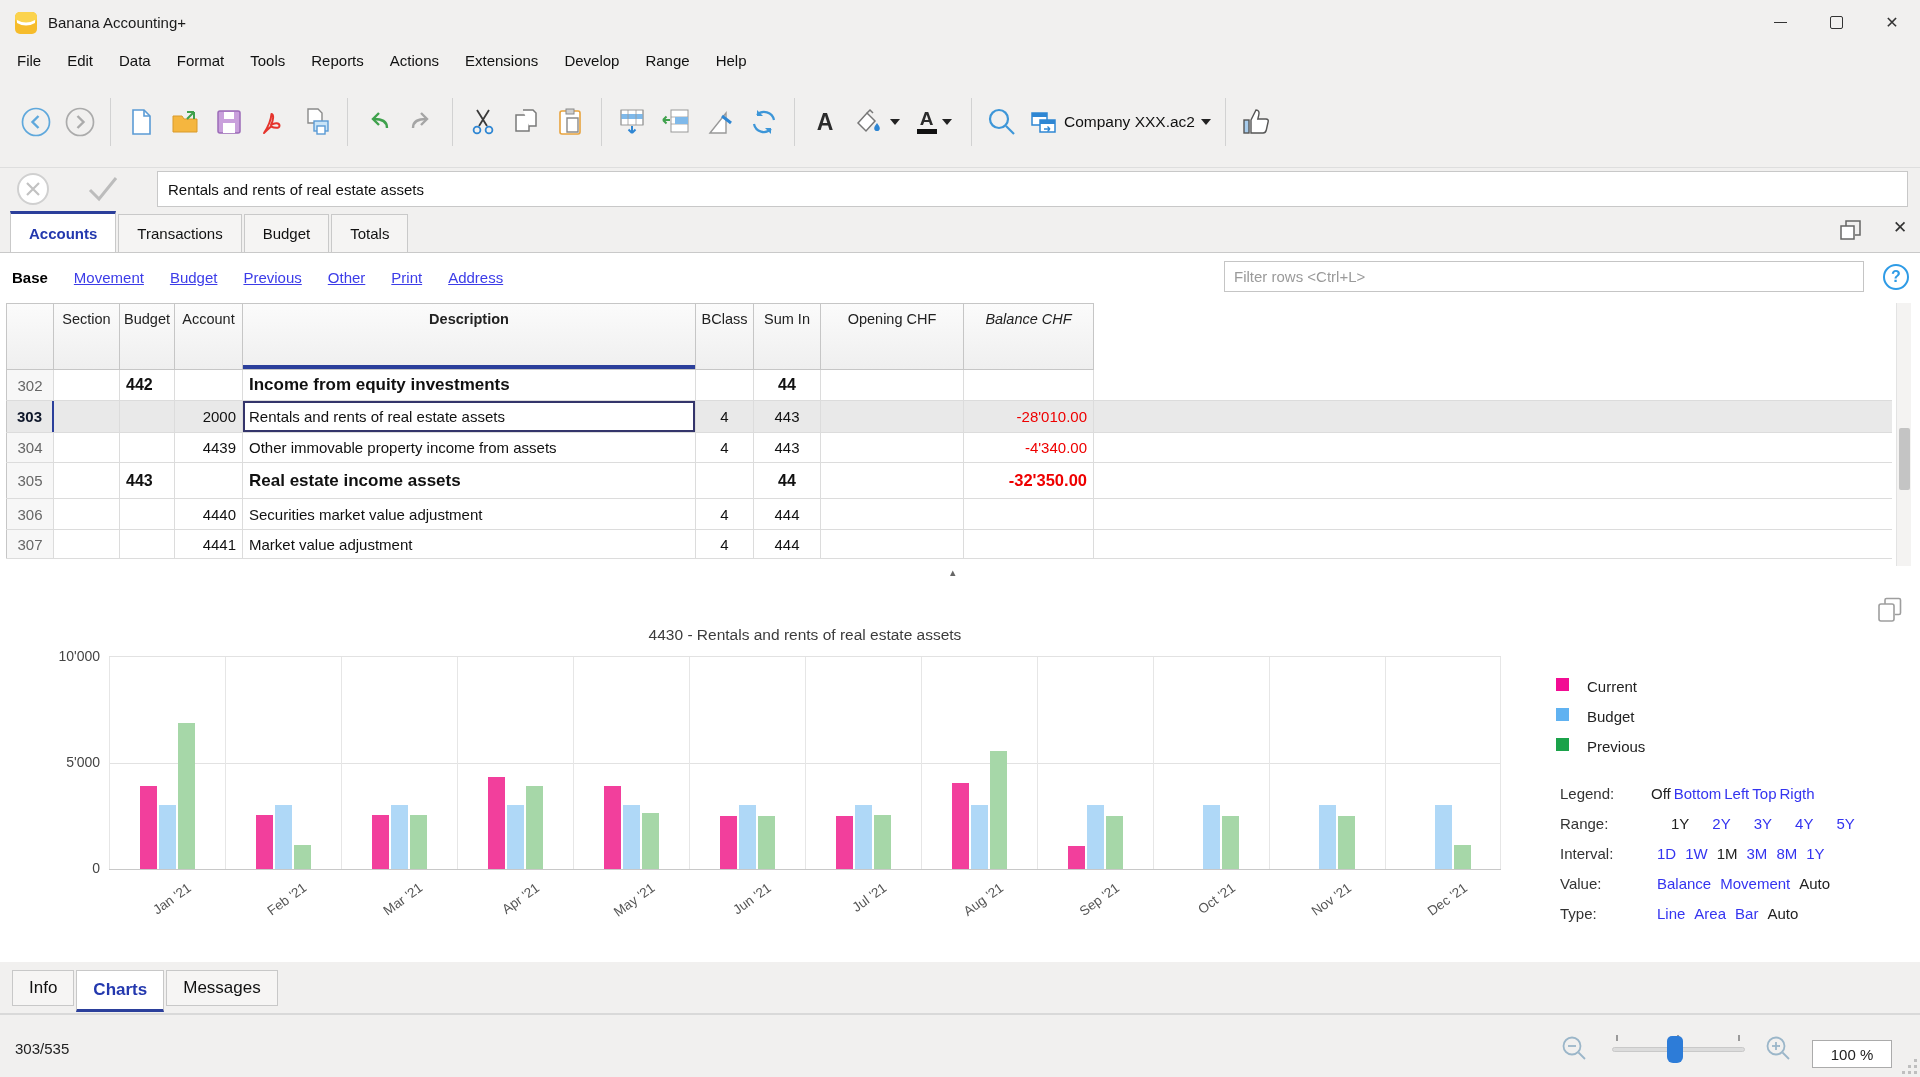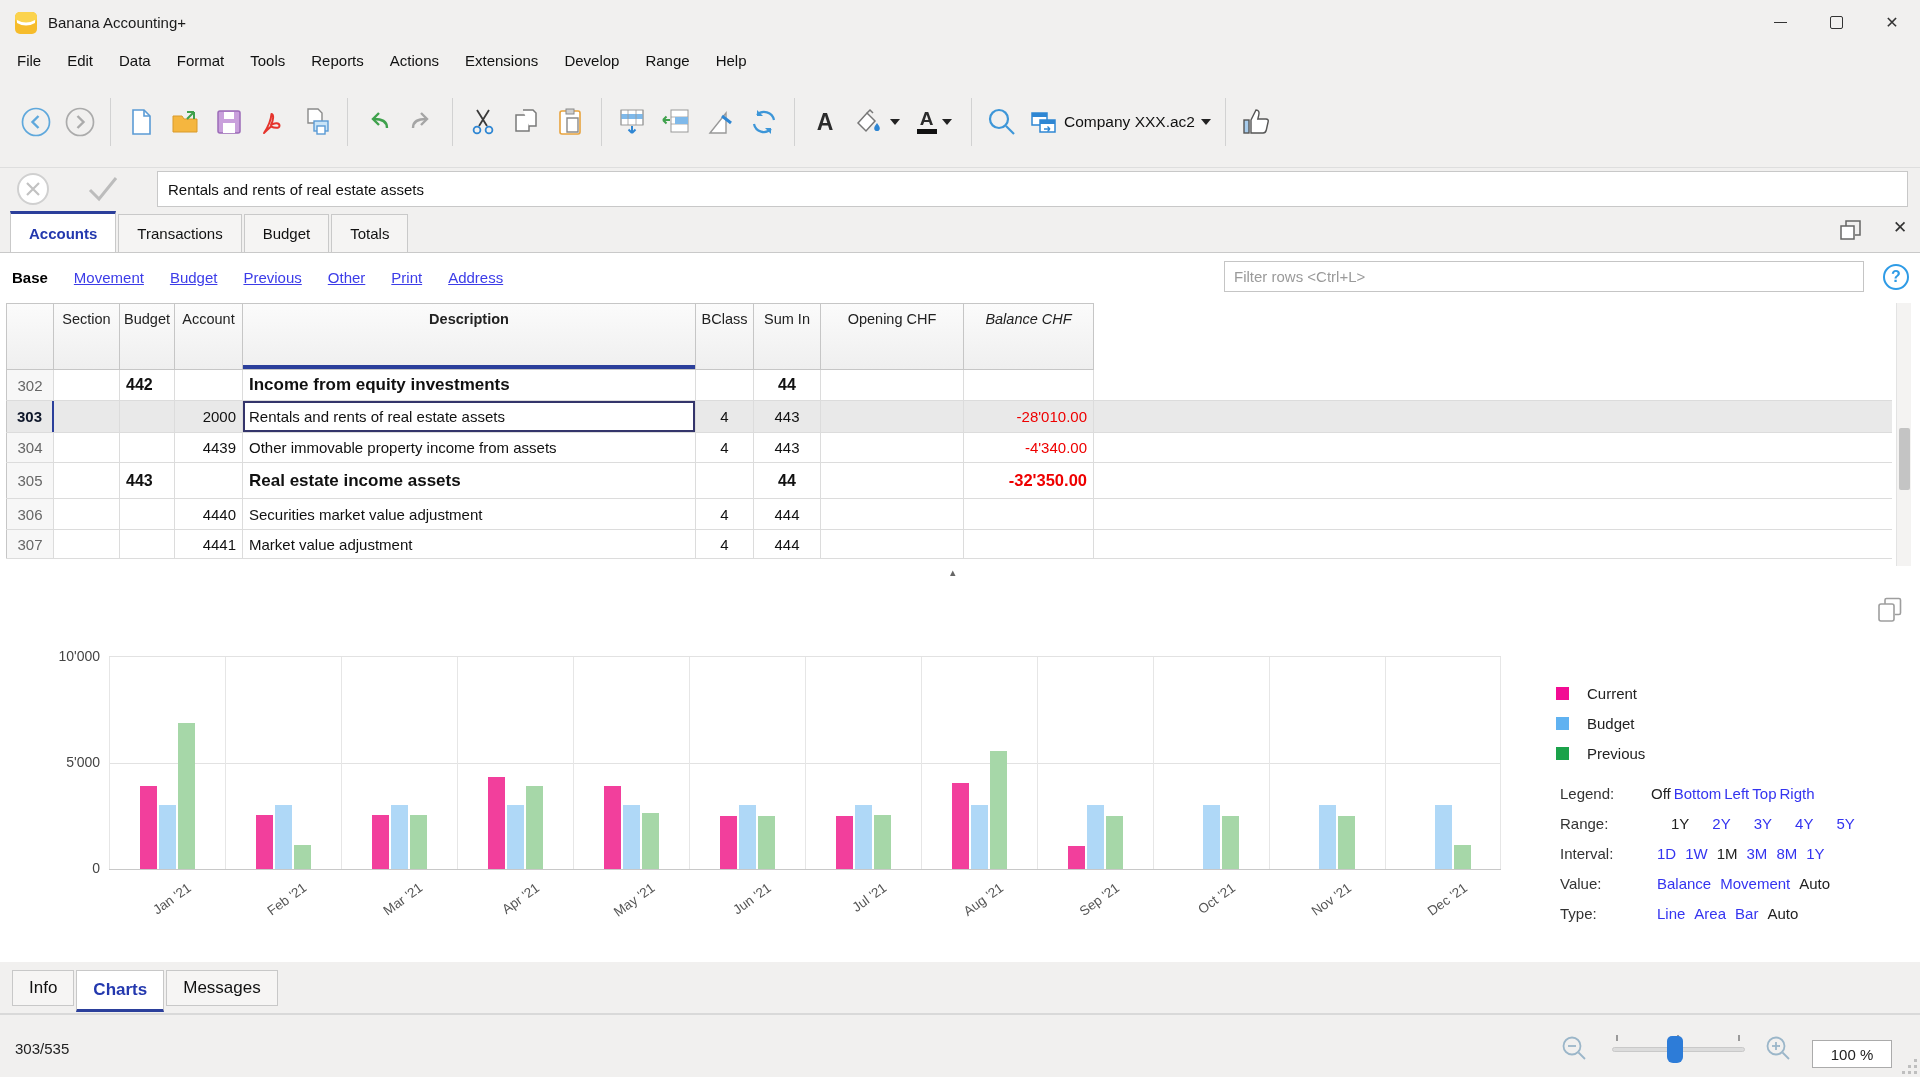--- a/index.html
+++ b/index.html
@@ -97,21 +97,21 @@
   .hgrid{position:absolute;left:0;width:1392px;height:1px;background:#E2E2E2}
   .vgrid{position:absolute;top:0;width:1px;height:212px;background:#E6E6E6}
   .bargroup{position:absolute;top:0;height:212px;width:116px;display:flex;align-items:flex-end;justify-content:center;gap:2px}
   .bar{width:17px}
   .ylab{position:absolute;width:70px;text-align:right;font-size:14px;color:#444;left:30px}
   #xlabels{position:absolute;left:109px;top:288px;width:1392px;height:58px;display:flex}
   .xcell{position:relative;width:116px;height:58px}
   .xcell span{position:absolute;top:10px;right:calc(50% - 18px);transform:rotate(-36deg);
               transform-origin:100% 0;font-size:13.5px;color:#555;white-space:nowrap}
   #legend{position:absolute;left:1556px;top:96px}
-  .lrow{height:30px;display:flex;align-items:center;gap:18px}
+  .lrow{height:30px;display:flex;align-items:flex-start;gap:18px}
   .lsq{width:13px;height:13px;flex:0 0 auto}
   .llab{font-size:15px;color:#222}
   #chartopts{position:absolute;left:1560px;top:196px}
   .orow{height:30px;display:flex;align-items:center}
   .olab{width:88px;font-size:15px;color:#333;flex:0 0 auto}
   .opt{font-size:15px;color:#3434F0}
   .opt.on{color:#222}
   #copychart{position:absolute;left:1876px;top:14px}
 
   
@@ -448,20 +448,21 @@
         <div class="td fill"></div>
       </div>
     </div>
 </div>
 <div id="vscroll" class="abs">
     <div id="vscroll-thumb"></div>
   </div>
 <div id="splitter-caret" class="abs">▴</div>
 
 <div id="chartpanel" class="abs">
+  <div id="chart-title">4430 - Rentals and rents of real estate assets</div>
   <div id="plot">
       <div class="hgrid" style="top: 106px;"></div>
       <div class="vgrid" style="left: 0px;"></div>
       <div class="vgrid" style="left: 116px;"></div>
       <div class="vgrid" style="left: 232px;"></div>
       <div class="vgrid" style="left: 348px;"></div>
       <div class="vgrid" style="left: 464px;"></div>
       <div class="vgrid" style="left: 580px;"></div>
       <div class="vgrid" style="left: 696px;"></div>
       <div class="vgrid" style="left: 812px;"></div>

